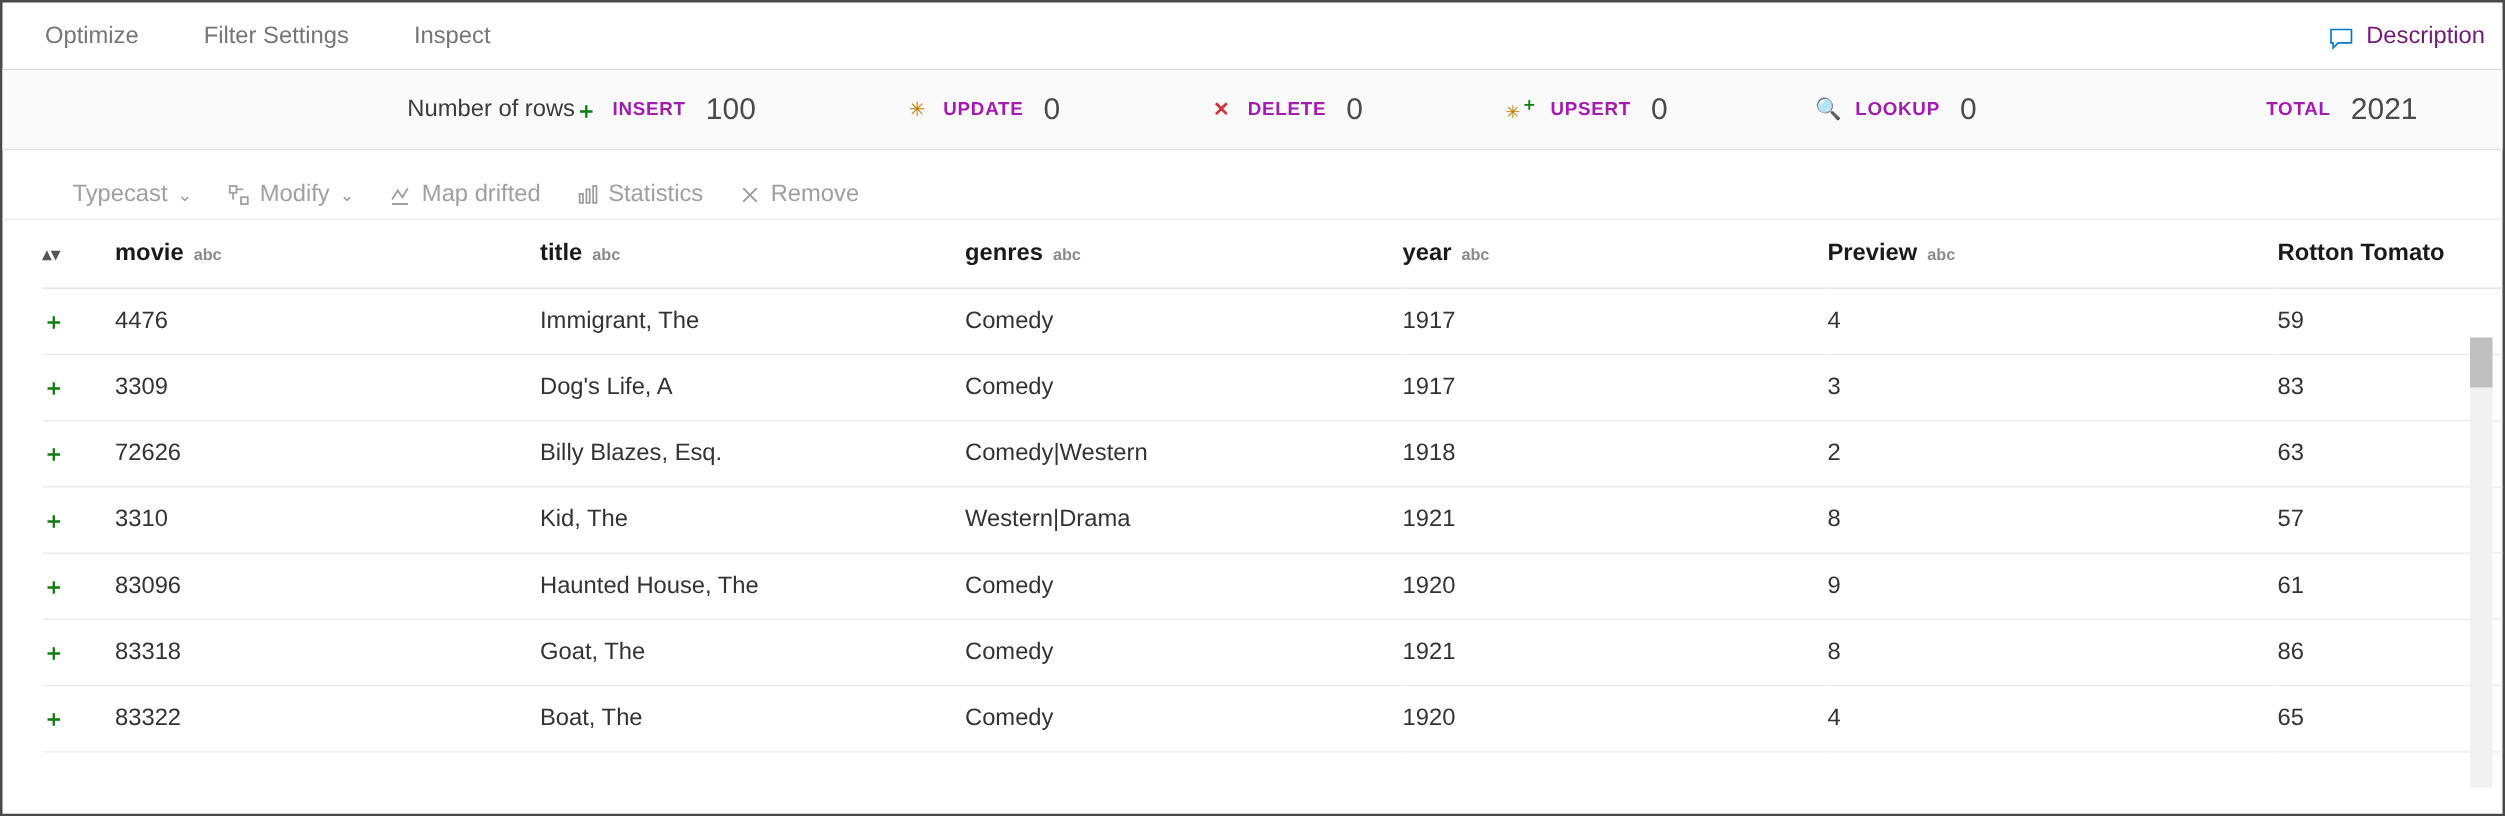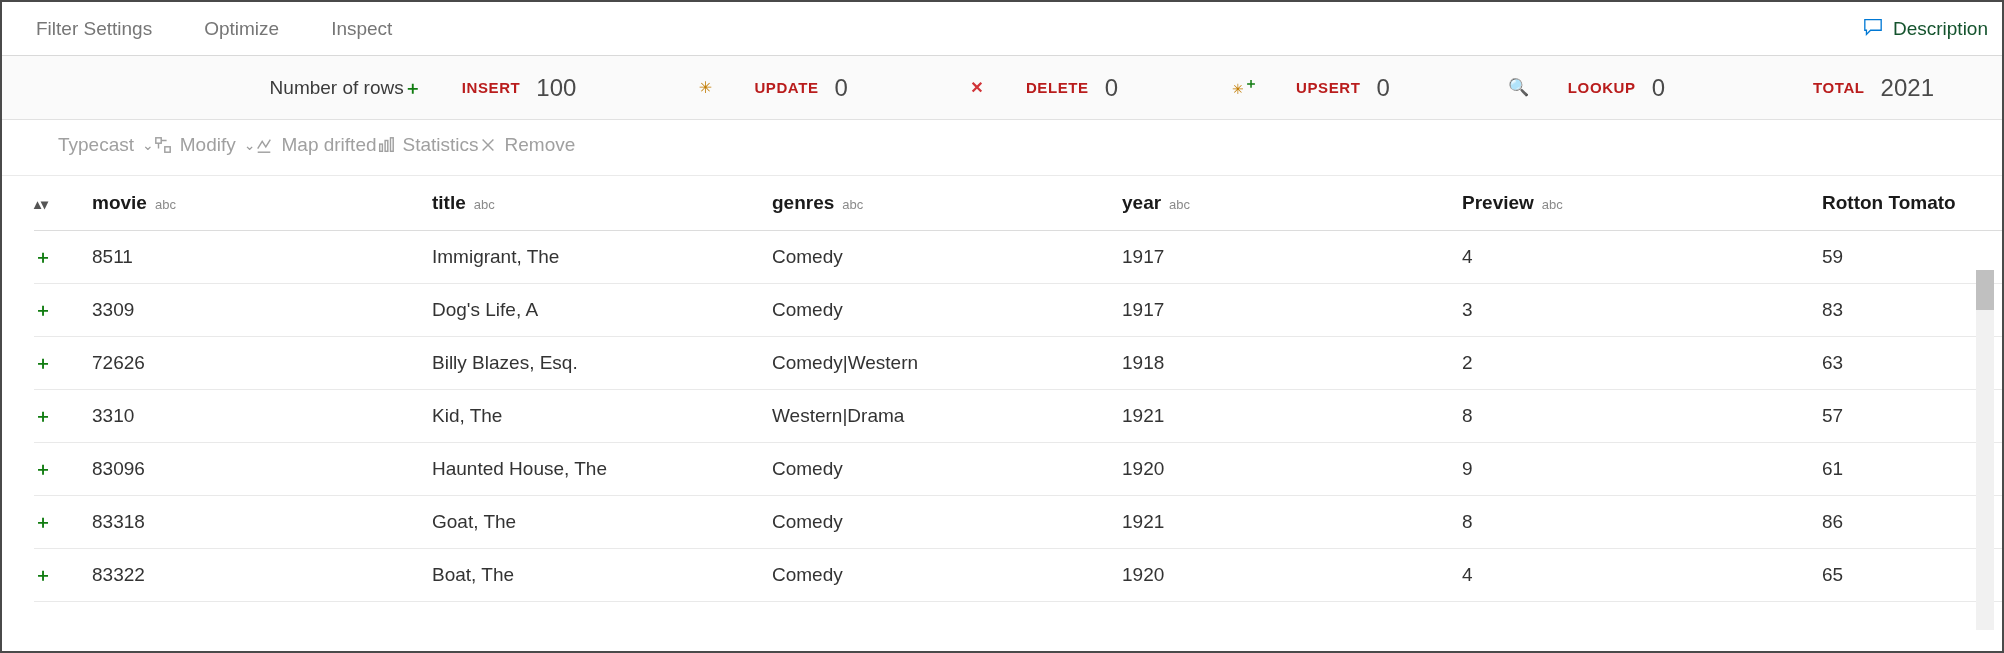--- a/index.html
+++ b/index.html
@@ -32,22 +32,22 @@
       color: #1a1a1a;
       font-weight: 600;
       border-bottom-color: #0078d4;
     }
     .tab .dot {
       width: 12px; height: 12px; border-radius: 50%;
       background: #5aa92f; margin-left: 12px;
     }
     .tabstrip-spacer { flex: 1; }
     .description-btn {
-      display: flex; align-items: flex-start; gap: 10px;
-      color: #14532d; font-size: 19px; padding-right: 6px; cursor: pointer;
+      display: flex; align-items: flex-end; gap: 10px;
+      color: #701a75; font-size: 19px; padding-right: 6px; cursor: pointer;
     }
     .desc-ico { width: 20px; height: 18px; stroke: #0078d4; stroke-width: 1.6; fill: none; }
 
     
     .stats {
       display: flex; align-items: center;
       height: 64px;
       padding: 0 28px;
       border-bottom: 1px solid #e1e1e1;
       background: #fafafa;
@@ -55,57 +55,56 @@
     }
     .stats .label-rows {
       font-size: 19px; color: #3b3b3b; width: 430px;
     }
     .stat {
       display: flex; align-items: center; gap: 12px;
       margin-right: 120px;
     }
     .stat .ico { display: inline-flex; width: 18px; height: 18px; align-items: center; justify-content: center; }
     .stat .name {
-      font-size: 15px; letter-spacing: 0.6px; font-weight: 700; color: #b91c1c;
+      font-size: 15px; letter-spacing: 0.6px; font-weight: 700; color: #a21caf;
       text-transform: uppercase;
-      margin-left: 28px;
     }
     .stat .val { font-size: 24px; color: #4a4a4a; margin-left: 4px; }
     .stats .total { margin-left: auto; margin-right: 40px; }
 
     
     .ico-insert { color:#107c10; font-weight:900; font-size:18px; }
     .ico-update { color:#c17b00; font-size:16px; }
     .ico-delete { color:#d13438; font-weight:900; font-size:16px; }
     .ico-upsert { position:relative; }
     .ico-upsert .sun{ color:#c17b00; font-size:14px; position:absolute; left:-6px; top:2px;}
     .ico-upsert .plus{ color:#107c10; font-weight:900; font-size:14px; position:absolute; left:6px; top:-4px;}
     .ico-lookup { color:#8a8a8a; font-size:17px; }
 
     
     .toolbar {
-      display: flex; align-items: flex-start; 
-      padding: 14px 24px 26px 56px;
+      display: flex; align-items: flex-end; gap: 28px;
+      padding: 14px 24px 8px 56px;
       height: 56px;
       color: #a0a0a0;
       border-bottom: 1px solid #eaeaea;
     }
     .tbtn { display: flex; align-items: center; gap: 8px; font-size: 19px; cursor: pointer; }
     .tbtn svg { width: 18px; height: 18px; stroke: #a0a0a0; stroke-width: 1.6; fill: none; }
     .chev { font-size: 14px; color:#9c9c9c; }
 
     
     .grid-wrap { flex:1; overflow: hidden; padding: 0 6px 6px 32px; }
     table { width: 100%; border-collapse: collapse; table-layout: fixed; }
     thead th {
       text-align: left; font-size: 19px; font-weight: 700; color: #1a1a1a;
       padding: 16px 8px 16px 0;
       border-bottom: 1px solid #dcdcdc;
     }
-    thead th .type { font-size: 13px; color:#8a8a8a; font-weight: 400; margin-left: 8px; }
+    thead th .type { font-size: 13px; color:#8a8a8a; font-weight: 700; margin-left: 8px; }
     tbody td {
       font-size: 19px; color: #333333;
       padding: 14px 8px 14px 0;
       border-bottom: 1px solid #e9e9e9;
       white-space: nowrap; overflow: hidden; text-overflow: ellipsis;
     }
     .col-sort { width: 58px; }
     .sort-glyph { font-size: 14px; color:#555; }
     .col-status { width: 58px; text-align: left; }
     .row-plus { color:#107c10; font-weight:700; font-size:18px; }
@@ -124,24 +123,24 @@
     .vscroll .thumb { width: 100%; height: 40px; background: #c0c0c0; }
     .frame { position: relative; }
   </style>
 </head>
 <body>
 
 <div class="frame">
 
   <div class="tabstrip">
     <div class="tab">
-        <span>Filter Settings</span>
+        <span>Optimize</span>
       </div>
     <div class="tab">
-        <span>Optimize</span>
+        <span>Filter Settings</span>
       </div>
     <div class="tab">
         <span>Inspect</span>
       </div>
     <div class="tabstrip-spacer"></div>
     <div class="description-btn">
       <svg class="desc-ico" viewBox="0 0 24 22">
           <path d="M2 2h20v13H9l-5 5v-5H2z"></path>
         </svg>
       <span>Description</span>
@@ -240,21 +239,21 @@
           <th><span>title</span><span class="type">abc</span></th>
           <th><span>genres</span><span class="type">abc</span></th>
           <th><span>year</span><span class="type">abc</span></th>
           <th><span>Preview</span><span class="type">abc</span></th>
           <th><span>Rotton Tomato</span></th>
         </tr>
       </thead>
       <tbody id="tbody">
           <tr>
             <td class="col-status"><span class="row-plus">＋</span></td>
-            <td>8511</td>
+            <td>4476</td>
             <td>Immigrant, The</td>
             <td>Comedy</td>
             <td>1917</td>
             <td>4</td>
             <td>59</td>
           </tr>
           <tr>
             <td class="col-status"><span class="row-plus">＋</span></td>
             <td>3309</td>
             <td>Dog's Life, A</td>

